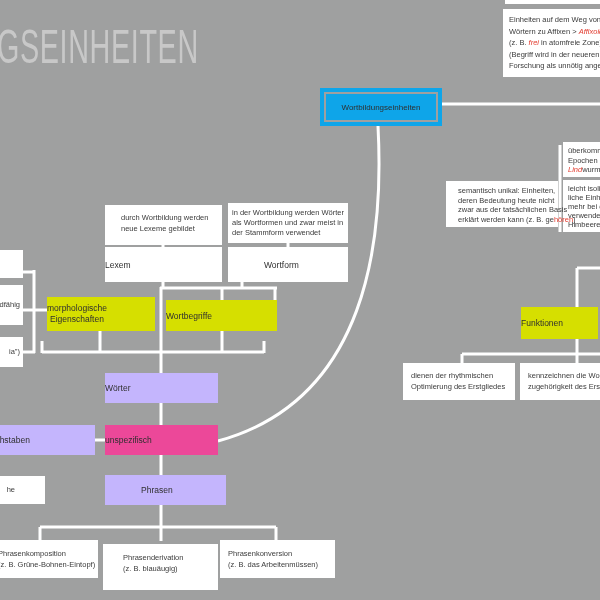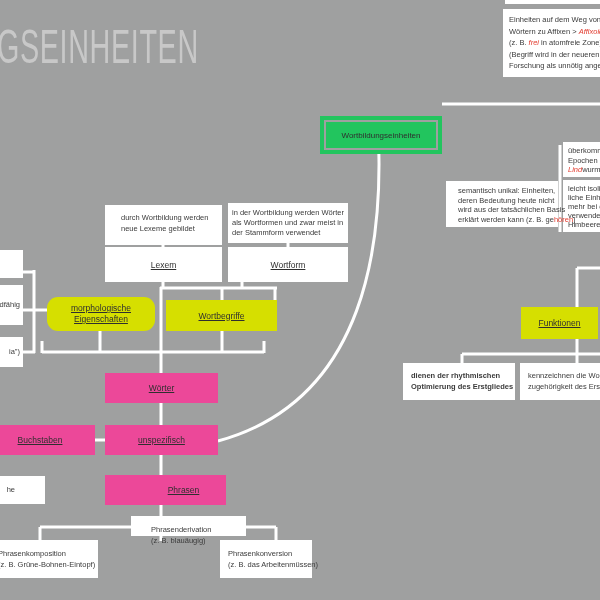--- a/index.html
+++ b/index.html
@@ -12,30 +12,30 @@
   .title{
     position:absolute;left:-3px;top:19px;z-index:2;
     font-size:48px;font-weight:400;color:#c8c8c8;letter-spacing:1px;
     transform:scaleX(0.6);transform-origin:left top;white-space:nowrap;
   }
   .box{
     position:absolute;background:#ffffff;color:#3b3b3b;z-index:3;
     font-size:7.5px;line-height:10.5px;box-sizing:border-box;
   }
   .node{
-    position:absolute;z-index:3;display:flex;align-items:center;justify-content:center;
-    text-align:center;font-size:8.5px;color:#2f2f2f;box-sizing:border-box;background:#fff;text-decoration:underline;
+    position:absolute;z-index:3;display:flex;align-items:center;
+    text-align:center;font-size:8.5px;color:#2f2f2f;box-sizing:border-box;background:#fff;
   }
   .green{background:#d6df00;}
-  .blue{background:#ec4899;}
+  .blue{background:#c4b5fd;}
   .yellow{background:#ec4899;}
   .red-i{color:#e23b2e;font-style:italic;}
   .red{color:#e23b2e;}
   .frag{display:flex;align-items:center;justify-content:flex-end;}
-  .root-outer{position:absolute;left:320px;top:88px;width:122px;height:38px;background:#22c55e;z-index:3;margin-top:28px;}
+  .root-outer{position:absolute;left:320px;top:88px;width:122px;height:38px;background:#0ea5e9;z-index:3;}
   .root-inner{
     position:absolute;left:4px;top:4px;right:4px;bottom:4px;
     border:2px solid #9fa0a0;display:flex;align-items:center;justify-content:center;
     font-size:8px;color:#2f2f2f;text-align:center;
   }
 </style>
 </head>
 <body>
 
 <svg id="lines" viewBox="0 0 600 600">
@@ -78,43 +78,43 @@
   <div><span>leicht isolie</span></div>
   <div><span>liche Einhe</span></div>
   <div><span>mehr bei d</span></div>
   <div><span>verwendet</span></div>
   <div><span>Himbeere)</span></div>
 </div>
 
 <div class="box" style="left:446px;top:181px;width:112px;height:46px;padding:5px 12px;line-height:9.5px;white-space:nowrap;">
   <div><span>semantisch unikal: Einheiten,</span></div>
   <div><span>deren Bedeutung heute nicht</span></div>
-  <div><span>wird aus der tatsächlichen Basis</span></div>
+  <div><span>zwar aus der tatsächlichen Basis</span></div>
   <div><span>erklärt werden kann (z. B. ge</span><span class="red">hören</span><span>)</span></div>
 </div>
 
 <div class="box" style="left:105px;top:205px;width:117px;height:40px;padding:8px 0 0 16px;line-height:10.5px;">
   <div><span>durch Wortbildung werden</span></div>
   <div><span>neue Lexeme gebildet</span></div>
 </div>
 
 <div class="box" style="left:228px;top:203px;width:120px;height:40px;padding:5px 4px;line-height:10px;white-space:nowrap;">
   <div><span>in der Wortbildung werden Wörter</span></div>
   <div><span>als Wortformen und zwar meist in</span></div>
   <div><span>der Stammform verwendet</span></div>
 </div>
 
 <div class="node" style="left:105px;top:247px;width:117px;height:35px;">
   <span>Lexem</span>
 </div>
-<div class="node" style="left:228px;top:247px;width:120px;height:35px;">
+<div class="node" style="left:228px;top:247px;width:120px;height:35px;padding-left:36px;">
   <span>Wortform</span>
 </div>
 
-<div class="node green" style="left:47px;top:297px;width:108px;height:34px;line-height:11px;border-radius:11px;">
+<div class="node green" style="left:47px;top:297px;width:108px;height:34px;line-height:11px;">
   <span><span>morphologische</span><br><span>Eigenschaften</span></span>
 </div>
 <div class="node green" style="left:166px;top:300px;width:111px;height:31px;">
   <span>Wortbegriffe</span>
 </div>
 <div class="node green" style="left:521px;top:307px;width:77px;height:32px;">
   <span>Funktionen</span>
 </div>
 
 <div class="box" style="left:-40px;top:250px;width:63px;height:28px;"></div>
@@ -138,29 +138,29 @@
   <span>unspezifisch</span>
 </div>
 <div class="node blue" style="left:105px;top:475px;width:121px;height:30px;padding-left:36px;">
   <span>Phrasen</span>
 </div>
 
 <div class="box" style="left:-8px;top:540px;width:106px;height:38px;padding:8px 0 0 6px;line-height:11px;white-space:nowrap;">
   <div><span>Phrasenkomposition</span></div>
   <div><span>(z. B. Grüne-Bohnen-Eintopf)</span></div>
 </div>
-<div class="box" style="left:103px;top:516px;width:115px;height:20px;padding:8px 0 0 20px;line-height:11px;margin-left:28px;">
+<div class="box" style="left:103px;top:544px;width:115px;height:46px;padding:8px 0 0 20px;line-height:11px;">
   <div><span>Phrasenderivation</span></div>
   <div><span>(z. B. blauäugig)</span></div>
 </div>
-<div class="box" style="left:220px;top:540px;width:92px;height:38px;padding:8px 16px 0 8px;line-height:11px;white-space:nowrap;">
+<div class="box" style="left:220px;top:540px;width:115px;height:38px;padding:8px 16px 0 8px;line-height:11px;white-space:nowrap;">
   <div><span>Phrasenkonversion</span></div>
   <div><span>(z. B. das Arbeitenmüssen)</span></div>
 </div>
 
-<div class="box" style="left:403px;top:363px;width:112px;height:37px;padding:8px 0 0 8px;line-height:10.5px;font-weight:bold;">
+<div class="box" style="left:403px;top:363px;width:112px;height:37px;padding:8px 0 0 8px;line-height:10.5px;">
   <div><span>dienen der rhythmischen</span></div>
   <div><span>Optimierung des Erstgliedes</span></div>
 </div>
 <div class="box" style="left:520px;top:363px;width:110px;height:37px;padding:8px 0 0 8px;line-height:10.5px;white-space:nowrap;">
   <div><span>kennzeichnen die Worta</span></div>
   <div><span>zugehörigkeit des Erstgli</span></div>
 </div>
 
 </body></html>

